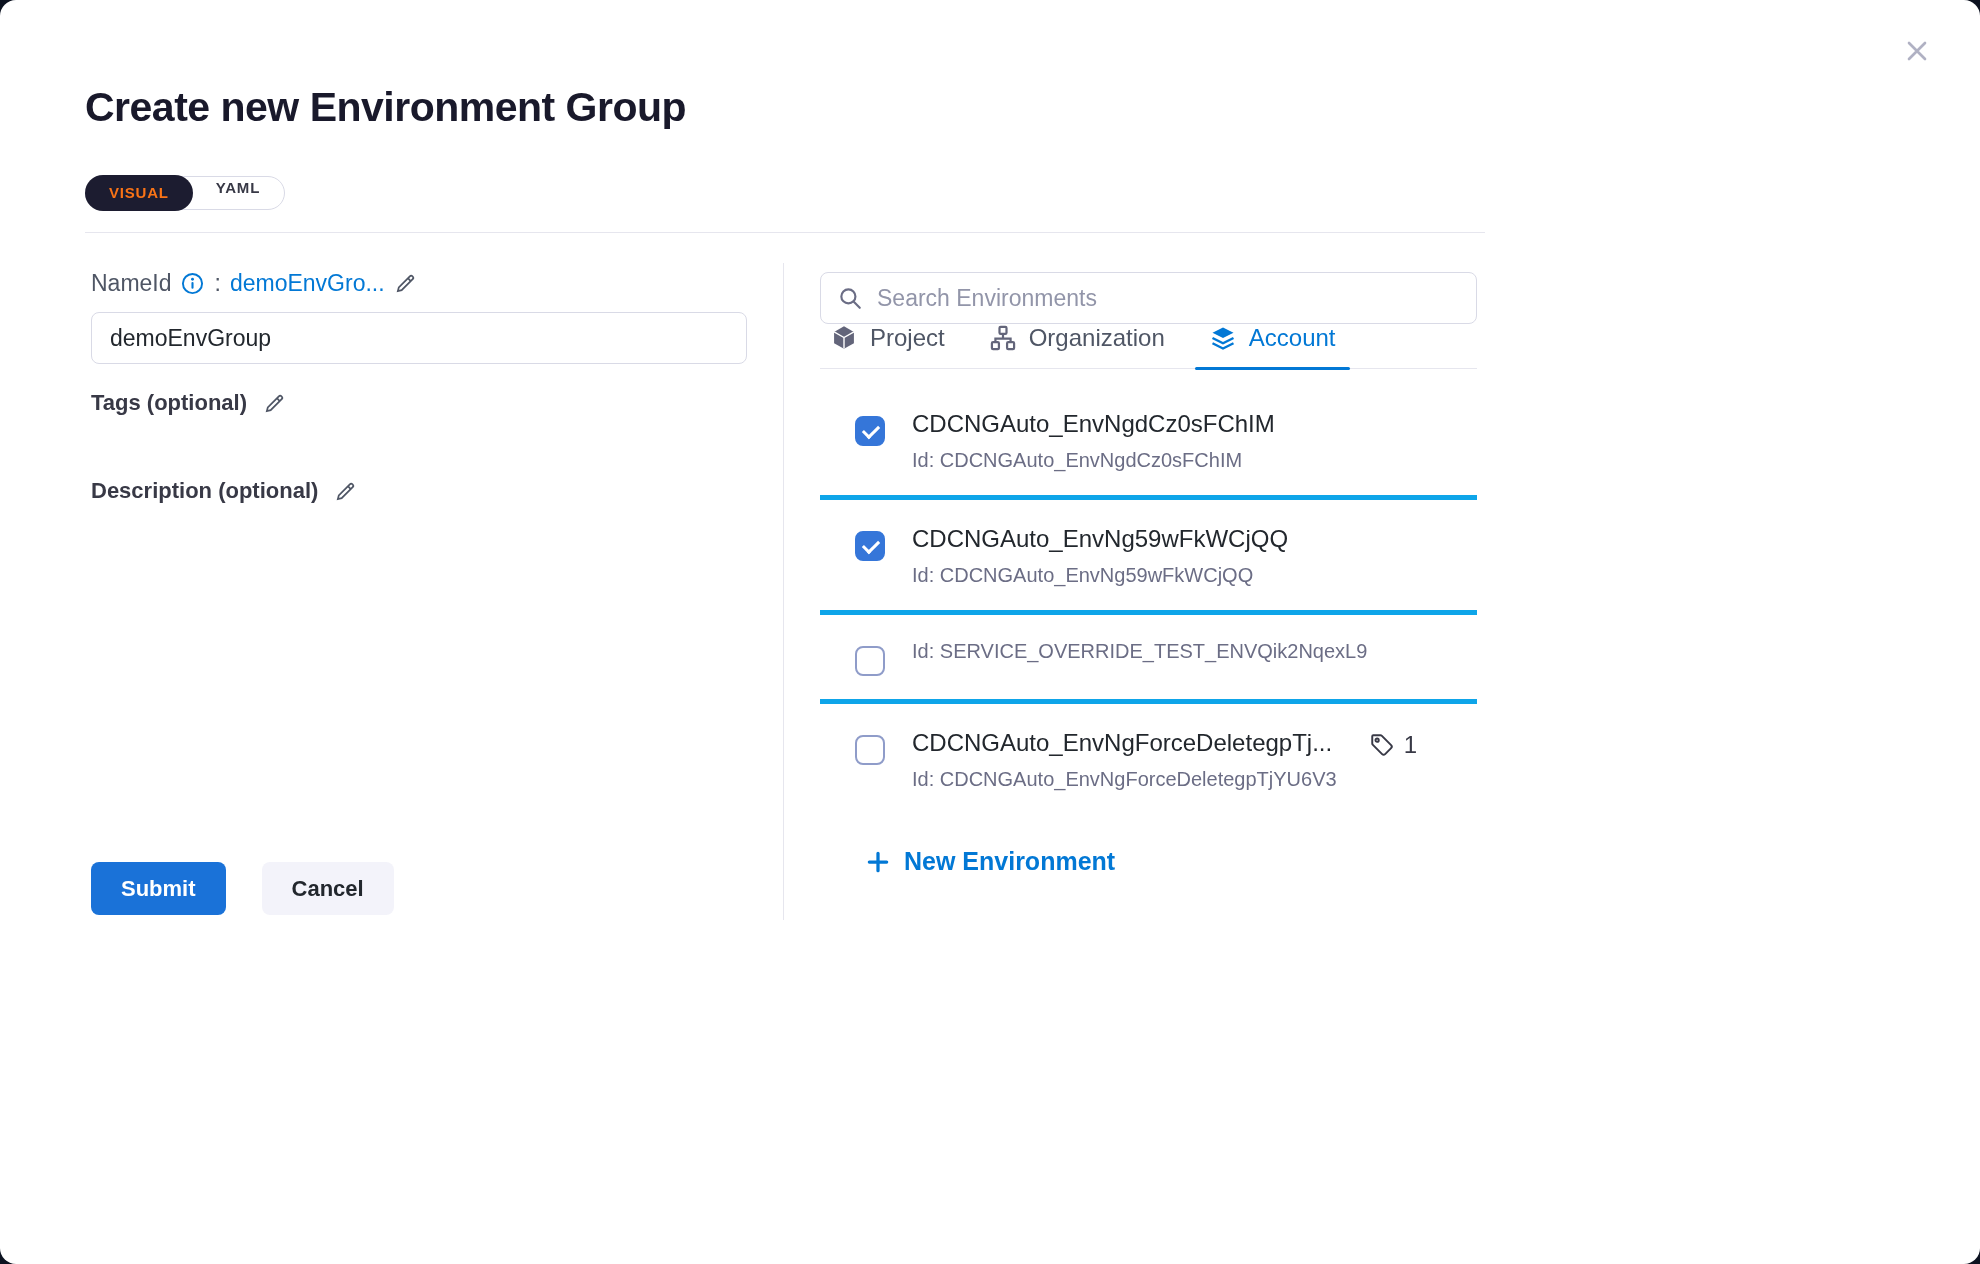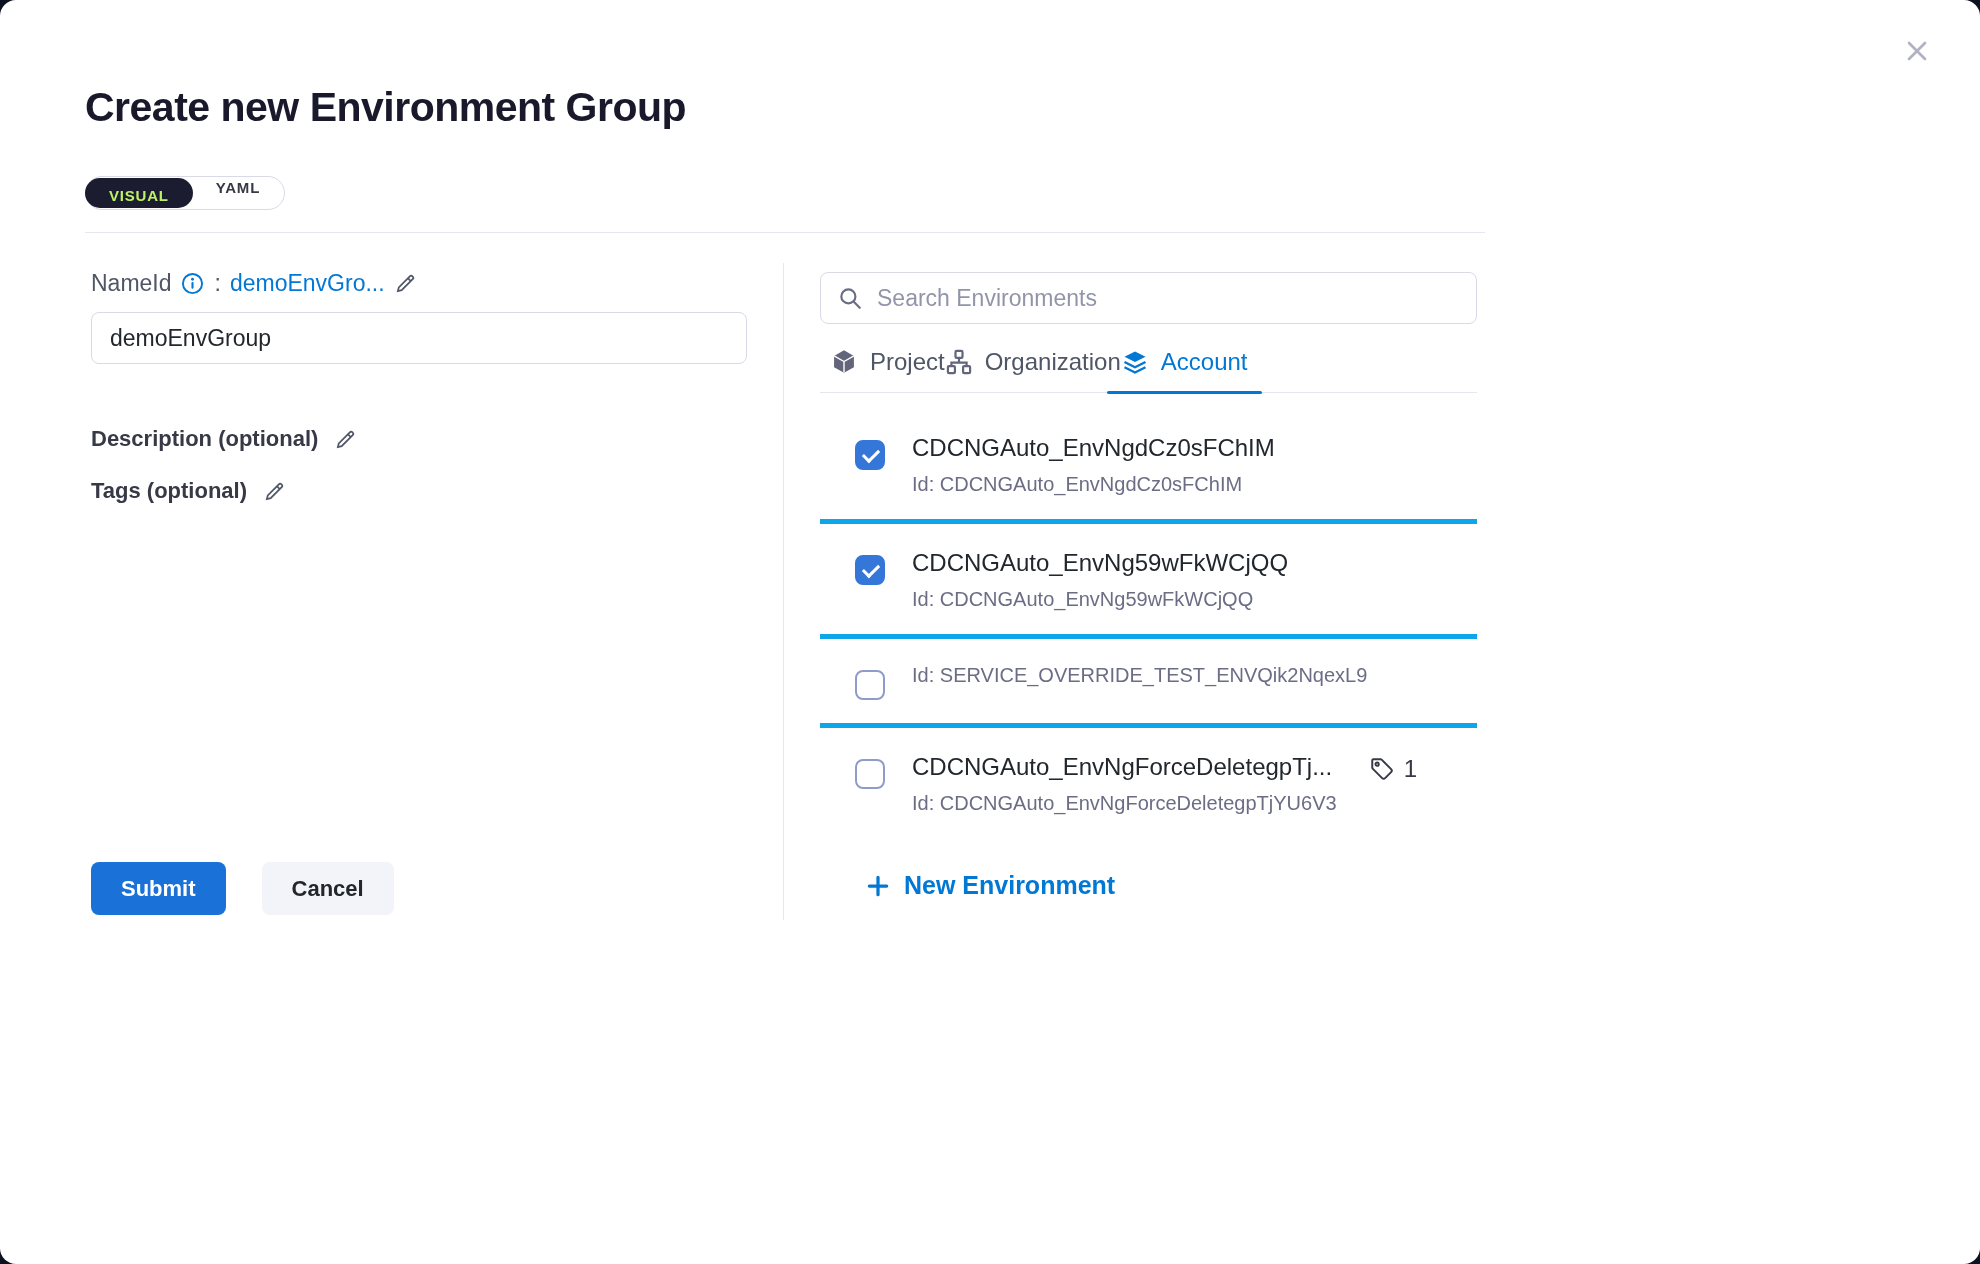--- a/index.html
+++ b/index.html
@@ -15,21 +15,21 @@
     background:#ffffff;
     border-radius:16px;
   }
   
   .close-btn{position:absolute;top:34px;right:46px;width:34px;height:34px;cursor:pointer;display:flex;align-items:center;justify-content:center;}
   
   .title{position:absolute;left:85px;top:84px;font-size:41px;font-weight:700;color:#19192b;letter-spacing:-0.5px;}
   
   .mode-toggle{position:absolute;left:85px;top:176px;display:inline-flex;align-items:center;border:1px solid #d9dae6;border-radius:999px;background:#fff;height:34px;box-sizing:border-box;}
   .mode-seg{padding:0 24px;height:44px;line-height:34px;font-size:15px;font-weight:700;letter-spacing:0.8px;color:#383946;cursor:pointer;border-radius:999px;}
-  .mode-seg.active{background:#1c1c30;color:#bef264;margin:-1px;height:30px;line-height:36px;}
+  .mode-seg.active{background:#1c1c30;color:#f97316;margin:-1px;height:36px;line-height:36px;}
   
   .divider-h{position:absolute;left:85px;top:232px;width:1400px;height:1px;background:#e6e6ee;}
   .divider-v{position:absolute;left:783px;top:263px;width:1px;height:657px;background:#e6e6ee;}
   
   .left-col{position:absolute;left:91px;top:233px;width:656px;}
   .name-row{margin-top:37px;display:flex;justify-content:flex-start;align-items:center;}
   .name-label{font-size:23px;color:#4f5665;}
   .id-group{display:flex;align-items:center;gap:9px;font-size:23px;}
   .id-label{color:#4f5665;}
   .id-colon{color:#4f5665;margin-left:2px;}
@@ -43,21 +43,21 @@
   
   .actions{position:absolute;left:91px;top:862px;display:flex;gap:36px;}
   .btn{height:53px;border-radius:8px;font-size:22px;font-weight:700;display:flex;align-items:center;justify-content:center;padding:0 30px;cursor:pointer;border:none;font-family:"Liberation Sans", sans-serif;}
   .btn-primary{background:#1a72d8;color:#ffffff;}
   .btn-secondary{background:#f3f3fa;color:#22272d;}
   
   .right-col{position:absolute;left:820px;top:233px;width:657px;}
   .search-box{margin-top:39px;height:52px;border:1px solid #d9dae6;border-radius:8px;display:flex;align-items:center;padding:0 16px;gap:12px;box-sizing:border-box;background:#fff;}
   .search-input{border:none;outline:none;font-size:23px;color:#22272d;flex:1;font-family:"Liberation Sans", sans-serif;background:transparent;}
   .search-input::placeholder{color:#9295a9;}
-  .tabs{margin-top:24px;display:flex;border-bottom:1px solid #e6e6ee;padding-left:10px;}
+  .tabs{display:flex;gap:44px;border-bottom:1px solid #e6e6ee;padding-left:10px;}
   .tab{display:flex;align-items:center;gap:12px;font-size:24px;color:#4f5665;padding-bottom:16px;cursor:pointer;position:relative;}
   .tab.active{color:#0278d5;font-weight:400;}
   .tab.active::after{content:"";position:absolute;left:-14px;right:-14px;bottom:-2px;height:3px;background:#0278d5;border-radius:2px;}
   
   .env-list{height:426px;overflow:hidden;padding-top:16px;}
   .env-row{padding:25px 0 23px 35px;border-bottom:5px solid #0ea5e9;display:flex;align-items:flex-start;gap:27px;}
   .env-checkbox{width:30px;height:30px;border-radius:8px;border:2px solid #8f9cc9;box-sizing:border-box;margin-top:6px;cursor:pointer;position:relative;background:#fff;flex:none;}
   .env-checkbox.checked{background:#3576d9;border-color:#3576d9;}
   .env-checkbox.checked::after{content:"";position:absolute;left:6px;top:7px;width:13px;height:7px;border-left:3px solid #fff;border-bottom:3px solid #fff;transform:rotate(-45deg);}
   .env-info{display:flex;flex-direction:column;gap:11px;flex:1;min-width:0;}
@@ -105,32 +105,32 @@
           <svg viewBox="0 0 24 24" width="23" height="23" fill="none" stroke="#4f5665" stroke-width="1.8">
             <path d="M4 20l1-4L16.5 4.5a2 2 0 0 1 2.8 0l.2.2a2 2 0 0 1 0 2.8L8 19l-4 1z"></path>
             <path d="M14.5 6.5l3 3"></path>
           </svg>
         </span>
       </span>
     </div>
 
     <input class="name-input" type="text" value="demoEnvGroup" style="">
 
-    <div class="field-row desc-row">
-      <span class="field-label">Description (optional)</span>
+    <div class="field-row tags-row">
+      <span class="field-label">Tags (optional)</span>
       <span class="icon-btn">
         <svg viewBox="0 0 24 24" width="23" height="23" fill="none" stroke="#4f5665" stroke-width="1.8">
           <path d="M4 20l1-4L16.5 4.5a2 2 0 0 1 2.8 0l.2.2a2 2 0 0 1 0 2.8L8 19l-4 1z"></path>
           <path d="M14.5 6.5l3 3"></path>
         </svg>
       </span>
     </div>
 
-    <div class="field-row tags-row">
-      <span class="field-label">Tags (optional)</span>
+    <div class="field-row desc-row">
+      <span class="field-label">Description (optional)</span>
       <span class="icon-btn">
         <svg viewBox="0 0 24 24" width="23" height="23" fill="none" stroke="#4f5665" stroke-width="1.8">
           <path d="M4 20l1-4L16.5 4.5a2 2 0 0 1 2.8 0l.2.2a2 2 0 0 1 0 2.8L8 19l-4 1z"></path>
           <path d="M14.5 6.5l3 3"></path>
         </svg>
       </span>
     </div>
   </div>
 
   <div class="actions">

